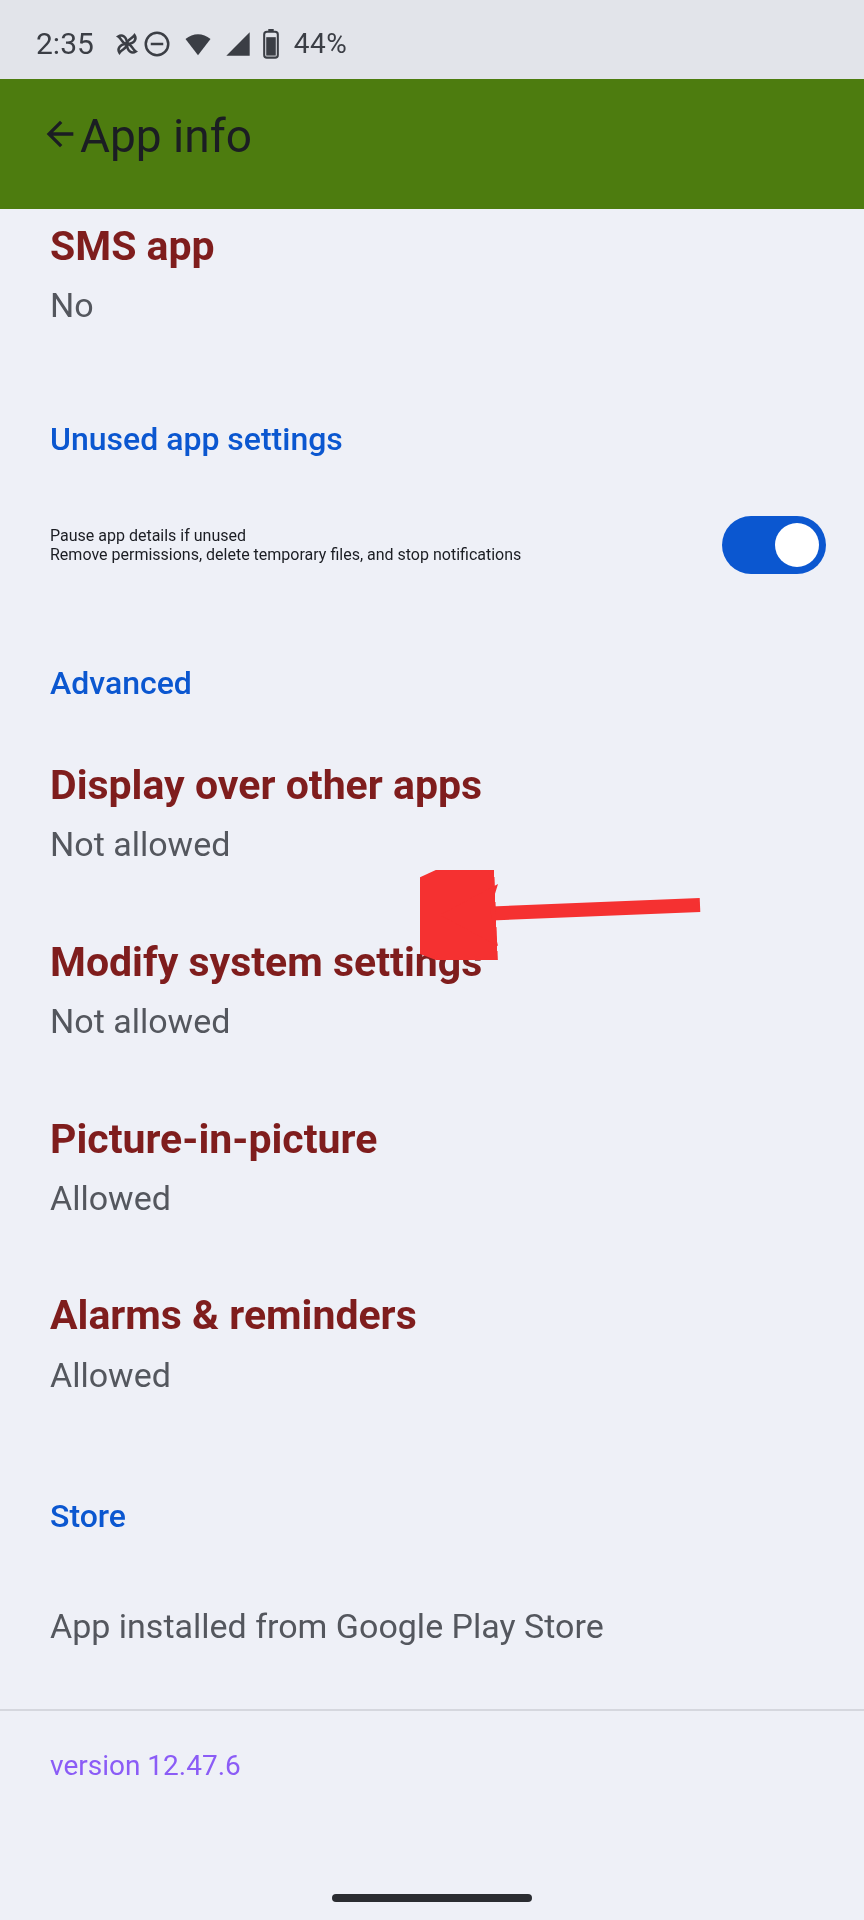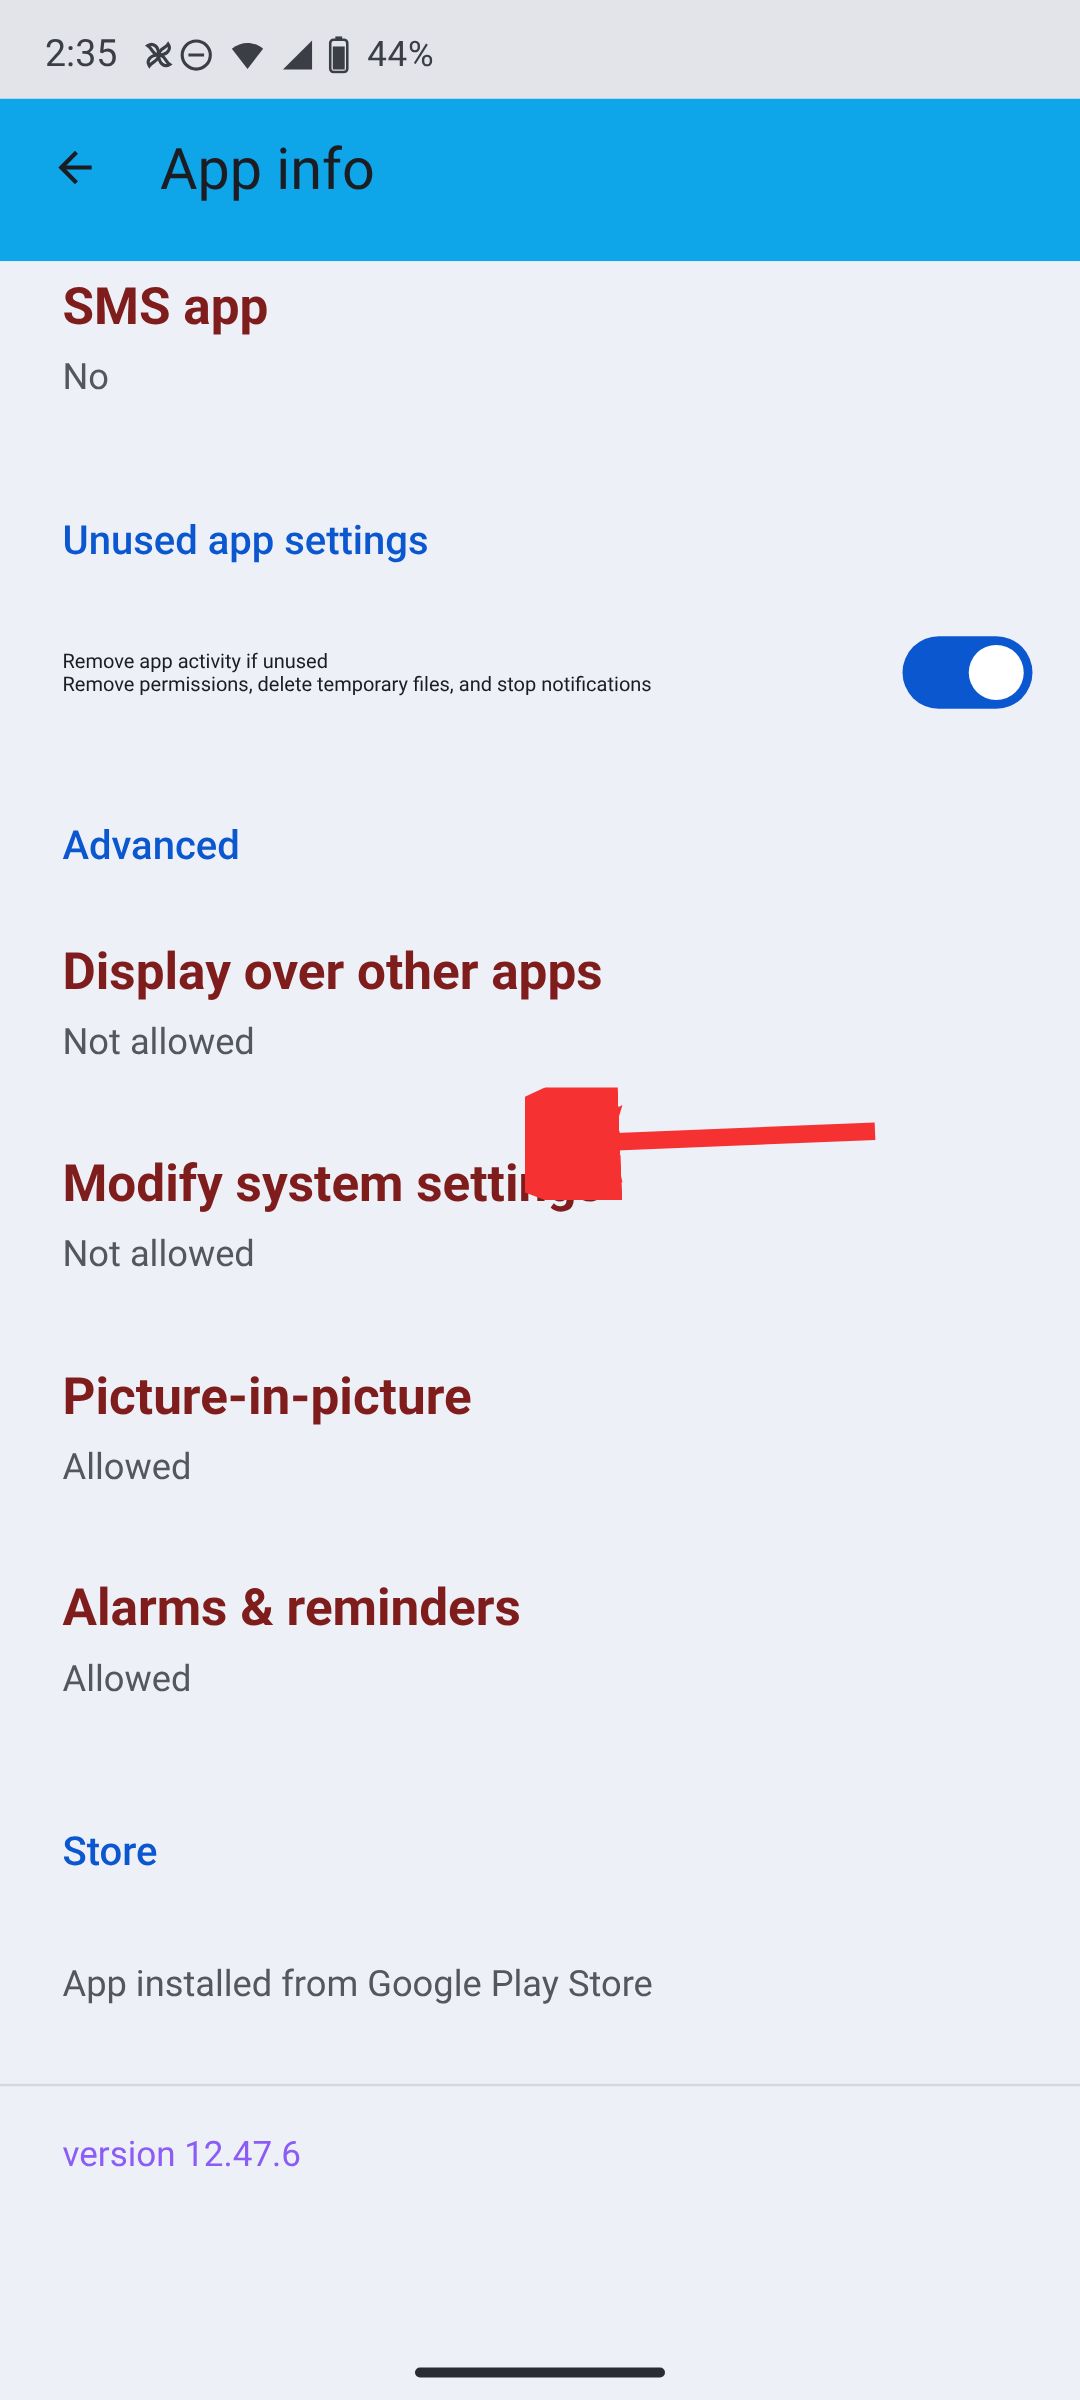--- a/index.html
+++ b/index.html
@@ -22,44 +22,43 @@
     color: #3b3e45;
   }
   .status-left { display: flex; align-items: center; gap: 18px; }
   .status-right { display: flex; align-items: center; gap: 10px; }
   .status-right svg, .status-left svg { display: block; }
   .batt-text { font-size: 28px; margin-left: 4px; letter-spacing: 0.5px; }
   
   .app-bar {
     display: flex;
     align-items: center;
-    gap: 48px;
     padding: 30px 40px 46px 40px;
-    background: #0ea5e9;
+    background: #4d7c0f;
     text-align: right;
   }
   .app-bar .title {
     font-size: 46px;
     font-weight: 400;
     color: #1b1d23;
   }
   .back-btn { cursor: pointer; }
   
   .content { background: #eef0f7; padding: 0 0 0 0; }
   .row {
     padding: 24px 50px;
   }
   .row .primary {
     font-size: 41px;
     color: #7f1d1d;
     line-height: 1.25;
     font-weight: bold;
   }
   .row .secondary {
-    font-size: 29px;
+    font-size: 34px;
     color: #54575e;
     margin-top: 10px;
     line-height: 1.4;
     max-width: 620px;
   }
   .section-header {
     font-size: 32px;
     color: #0b57d0;
     font-weight: 500;
     padding: 66px 50px 14px 50px;
@@ -175,21 +174,21 @@
 
   <div class="row first-row">
     <div class="primary">SMS app</div>
     <div class="secondary">No</div>
   </div>
 
   <div class="section-header">Unused app settings</div>
 
   <div class="toggle-row gap-row">
     <div class="texts">
-      <div class="primary">Remove app activity if unused</div>
+      <div class="primary">Pause app details if unused</div>
       <div class="secondary">Remove permissions, delete temporary files, and stop notifications</div>
     </div>
     <div class="switch">
       <div class="knob"></div>
     </div>
   </div>
 
   <div class="section-header">Advanced</div>
 
   <div class="row gap-row">

